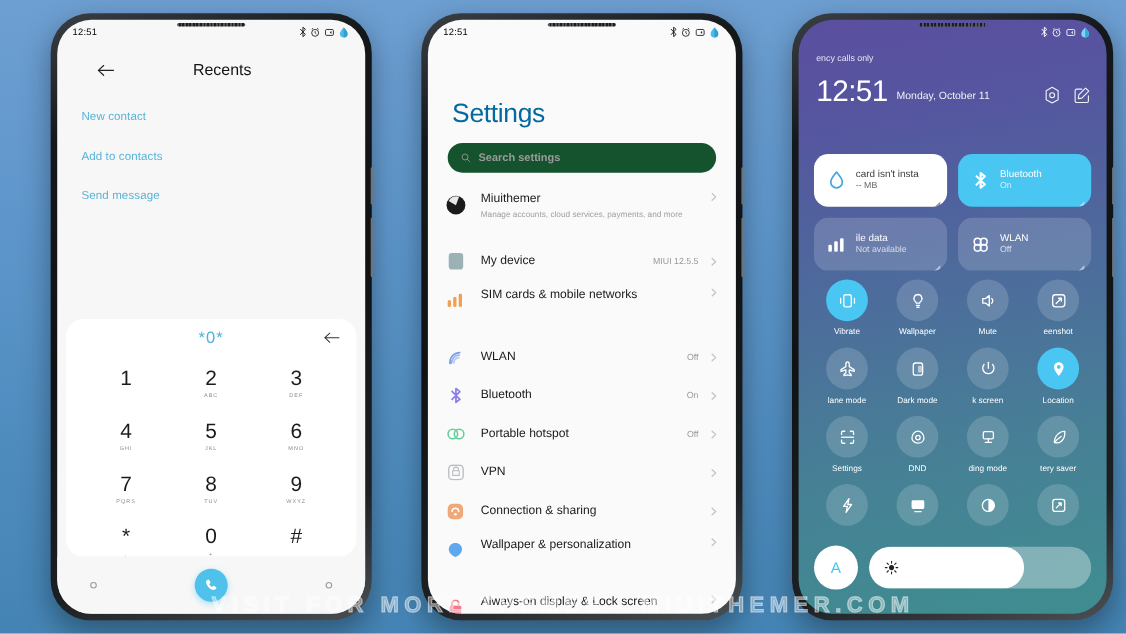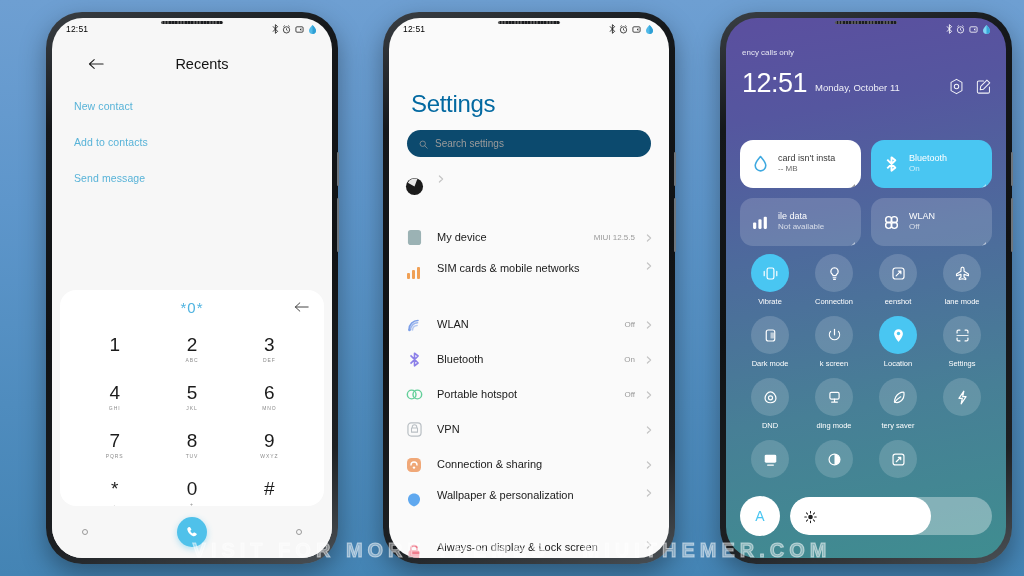--- a/index.html
+++ b/index.html
@@ -78,22 +78,23 @@
     display:flex; align-items:center; justify-content:center;
     box-shadow:0 2px 6px rgba(79,193,234,.45);
   }
 
   
   .p2 .screen{ background:#fafafa; }
   .set-title{ position:absolute; top:72px; left:22px; font-size:24px; color:#0369a1; font-weight:400;
     letter-spacing:-.3px; }
   .search{
     position:absolute; top:112px; left:18px; right:18px; height:27px;
-    background:#0c4a6e; border-radius:14px; display:flex; align-items:center; gap:7px;
+    background:#14532d; border-radius:14px; display:flex; align-items:center; gap:7px;
     padding:0 12px;
+    font-weight:bold;
   }
   .search .ph{ font-size:10px; color:#9b9b9b; }
   .set-list{ position:absolute; top:150px; left:0; right:0; bottom:0; overflow:hidden; }
   .set-row{
     display:flex; align-items:center; padding:0 16px 0 14px;
     height:35px; position:relative;
   }
   .set-row.tall{ height:52px; align-items:flex-start; padding-top:7px; }
   .set-ic{ width:22px; height:22px; flex:0 0 22px; display:flex; align-items:center; justify-content:center;
     margin-right:12px; }
@@ -335,20 +336,24 @@
     </div>
 
     <div class="set-list" id="settings-list">
         <div class="set-row tall">
           <div class="set-ic">
             <svg width="19" height="19" viewBox="0 0 20 20">
               <circle cx="10" cy="10" r="9" fill="#1b1b1b"></circle>
               <path d="M10 10 L3 6 A8 8 0 0 1 13 2 Z" fill="#fff" opacity=".9"></path>
             </svg>
           </div>
+          <div class="set-txt">
+            <div class="set-name">Miuithemer</div>
+            <div class="set-sub">Manage accounts, cloud services, payments, and more</div>
+          </div>
           <div class="set-arrow">
             <svg width="8" height="8" viewBox="0 0 8 8">
               <path d="M2.4 1L5.6 4 2.4 7" fill="none" stroke="#555" stroke-width="1.2" stroke-linecap="round" stroke-linejoin="round"></path>
             </svg>
           </div>
         </div>
         <div class="set-row">
           <div class="set-ic">
             <svg width="15" height="17" viewBox="0 0 16 18">
               <rect x="1" y="1" width="14" height="16" rx="3" fill="#9bb2b4"></rect>
@@ -635,21 +640,30 @@
           </div>
           <div class="tg-l">Vibrate</div>
         </div>
         <div class="tg">
           <div class="tg-c">
             <svg width="17" height="17" viewBox="0 0 20 20">
               <path d="M10 3.2a4.3 4.3 0 0 1 2.6 7.7c-.5.4-.8 1-.8 1.6H8.2c0-.6-.3-1.2-.8-1.6A4.3 4.3 0 0 1 10 3.2z" fill="none" stroke="#fff" stroke-width="1.4" stroke-linecap="round" stroke-linejoin="round"></path>
               <path d="M8.4 15h3.2M9 17h2" fill="none" stroke="#fff" stroke-width="1.4" stroke-linecap="round" stroke-linejoin="round"></path>
             </svg>
           </div>
-          <div class="tg-l">Connection</div>
+          <div class="tg-l">Wallpaper</div>
+        </div>
+        <div class="tg">
+          <div class="tg-c">
+            <svg width="17" height="17" viewBox="0 0 20 20">
+              <path d="M4 7.6h3l4-3.2v11.2l-4-3.2H4z" fill="none" stroke="#fff" stroke-width="1.4" stroke-linecap="round" stroke-linejoin="round"></path>
+              <path d="M13.6 7.4a3.6 3.6 0 0 1 0 5.2" fill="none" stroke="#fff" stroke-width="1.4" stroke-linecap="round" stroke-linejoin="round"></path>
+            </svg>
+          </div>
+          <div class="tg-l">Mute</div>
         </div>
         <div class="tg">
           <div class="tg-c">
             <svg width="17" height="17" viewBox="0 0 20 20">
               <rect x="3.5" y="3.5" width="13" height="13" rx="3" fill="none" stroke="#fff" stroke-width="1.4" stroke-linecap="round" stroke-linejoin="round"></rect>
               <path d="M12.8 7.2L7.2 12.8M12.8 7.2H9.8M12.8 7.2v3" fill="none" stroke="#fff" stroke-width="1.4" stroke-linecap="round" stroke-linejoin="round"></path>
             </svg>
           </div>
           <div class="tg-l">eenshot</div>
         </div>

